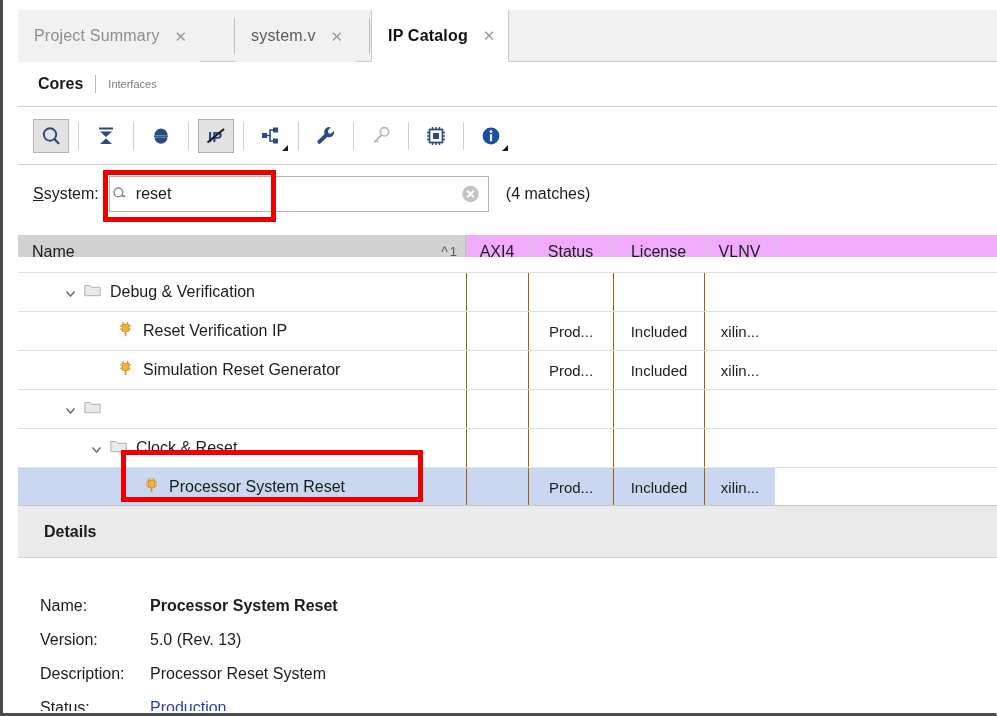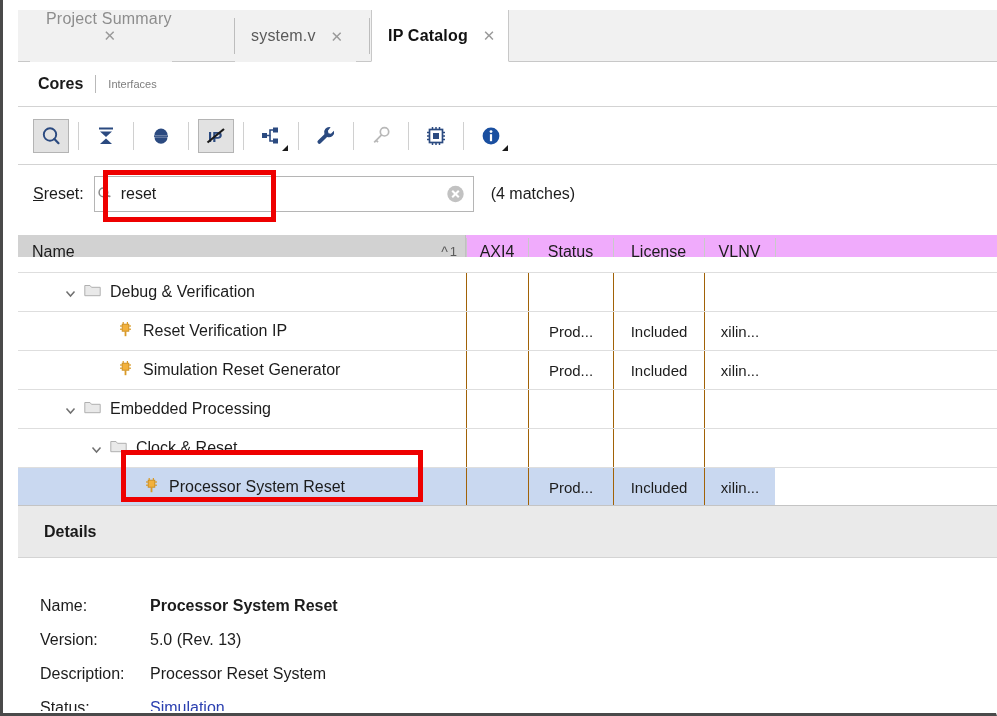--- a/index.html
+++ b/index.html
@@ -372,21 +372,21 @@
   #anno-row    { left: 118px; top: 450px; width: 302px; height: 52px; }
 </style>
 </head>
 <body>
 
 <div id="app-window">
   <div id="inner-pane">
 
     <div id="tab-bar">
 
-      <div class="tab tab-dim" style="left:12px;flex-direction:column;">
+      <div class="tab tab-dim" style="left:0px;">
         <span class="tab-label">Project Summary</span>
         <span class="tab-close">✕</span>
       </div>
       <div class="tab-sep" style="left:216px;"></div>
 
       <div class="tab tab-mid" style="left:217px;">
         <span class="tab-label">system.v</span>
         <span class="tab-close">✕</span>
       </div>
       <div class="tab-sep" style="left:351px;"></div>
@@ -495,21 +495,21 @@
           <circle cx="11" cy="11" r="8.4" fill="#1a4fa0"></circle>
           <rect x="9.9" y="9.2" width="2.2" height="7" fill="#ffffff"></rect>
           <circle cx="11" cy="6.6" r="1.4" fill="#ffffff"></circle>
         </svg>
         <span class="tb-caret"></span>
       </div>
 
     </div>
 
     <div id="search-row">
-      <span id="search-label"><u>S</u><span>reset:</span></span>
+      <span id="search-label"><u>S</u><span>system:</span></span>
 
       <div id="search-box">
         <svg width="16" height="16" viewBox="0 0 16 16">
           <circle cx="6.4" cy="6.4" r="4.3" fill="none" stroke="#8a8a8a" stroke-width="1.5"></circle>
           <line x1="9.6" y1="9.6" x2="12.8" y2="10.4" stroke="#8a8a8a" stroke-width="1.6" stroke-linecap="round"></line>
         </svg>
         <span id="search-value" title="Search">reset</span>
 
         <span id="search-clear">
           <svg width="19" height="19" viewBox="0 0 19 19">
@@ -635,21 +635,20 @@
             <span class="chev">
               <svg width="13" height="13" viewBox="0 0 13 13">
                   <polyline points="2.5,4.5 6.5,9 10.5,4.5" fill="none" stroke="#707070" stroke-width="1.5"></polyline>
                 </svg>
             </span>
             <span class="folder-ic">
               <svg width="17" height="14" viewBox="0 0 17 14">
                 <path d="M0.8 2.5 h5.2 l1.5 1.8 h8.7 v8.4 h-15.4 z" fill="#e9e9e9" stroke="#b0b0b0" stroke-width="1"></path>
               </svg>
             </span>
-            <span>Embedded Processing</span>
           </div>
           <div class="cell c-axi4"></div>
           <div class="cell c-status"></div>
           <div class="cell c-license"></div>
           <div class="cell c-vlnv"></div>
         </div>
 
         <div class="tr">
           <div class="cell-name ind-2">
             <span class="chev">
@@ -713,21 +712,21 @@
           <span class="det-val">5.0 (Rev. 13)</span>
         </div>
 
         <div class="det-row">
           <span class="det-key">Description:</span>
           <span class="det-val">Processor Reset System</span>
         </div>
 
         <div class="det-row">
           <span class="det-key">Status:</span>
-          <span class="det-val link">Simulation</span>
+          <span class="det-val link">Production</span>
         </div>
 
       </div>
     </div>
 
   </div>
 
   <div class="anno-box" id="anno-search"></div>
   <div class="anno-box" id="anno-row"></div>
 

